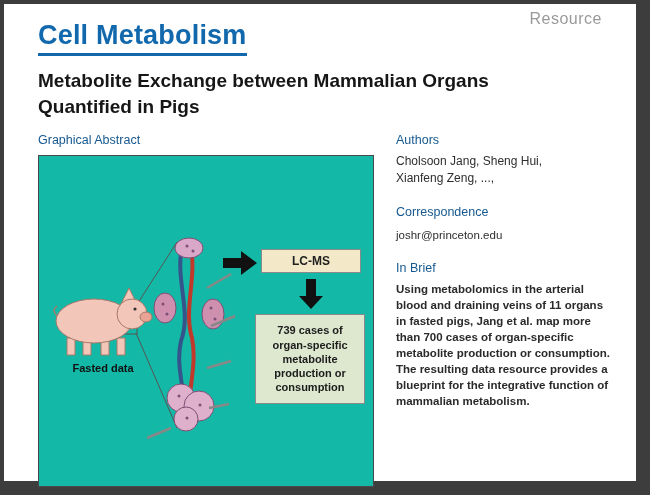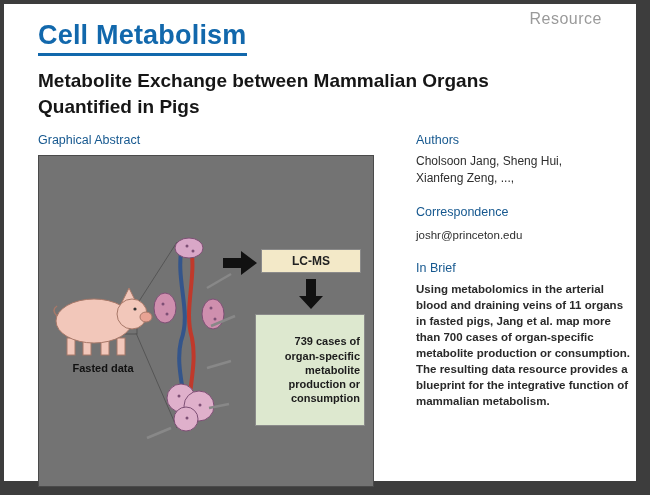--- a/index.html
+++ b/index.html
@@ -5,31 +5,31 @@
   html,body{margin:0;padding:0;background:#222;}
   *{box-sizing:border-box;font-family:"Liberation Sans", sans-serif;}
   .frame{position:relative;width:650px;height:495px;background:#3d3d3d;overflow:hidden;}
   .page{position:absolute;left:4px;top:4px;width:632px;height:477px;background:#ffffff;}
 
   .resource{position:absolute;top:6px;right:34px;font-size:16px;color:#9a9a9a;letter-spacing:.5px;}
   .journal{display:inline-block;margin:16px 0 0 34px;font-size:27px;font-weight:bold;color:#1268ac;
            border-bottom:3px solid #1268ac;padding-bottom:2px;letter-spacing:.2px;}
   .title{margin:12px 0 0 34px;width:530px;font-size:19px;font-weight:bold;color:#161616;line-height:1.35;}
 
-  .columns{display:flex;margin:14px 0 0 34px;gap:20px;}
+  .columns{display:flex;margin:14px 0 0 34px;}
   .left-col{width:342px;}
   .right-col{width:220px;margin-left:16px;}
 
   .section-heading{font-size:12.5px;color:#16588f;margin:0 0 6px 0;}
-  .abstract-box{position:relative;width:336px;height:332px;border:1.5px solid #4a4a4a;background:#737373;margin-top:8px;}
+  .abstract-box{position:relative;width:336px;height:332px;border:1.5px solid #4a4a4a;background:#14b8a6;margin-top:8px;}
 
   .lcms-box{position:absolute;left:222px;top:93px;width:100px;height:24px;background:#f3e9c8;border:1px solid #8a8a8a;
             display:flex;align-items:center;justify-content:center;font-size:12px;font-weight:bold;color:#222;}
   .result-box{position:absolute;left:216px;top:158px;width:110px;background:#dde8cf;border:1px solid #8a8a8a;
-              padding:19px 4px;font-size:11px;font-weight:bold;color:#1c1c1c;text-align:right;line-height:1.3;}
+              padding:8px 4px;font-size:11px;font-weight:bold;color:#1c1c1c;text-align:center;line-height:1.3;}
   .pig-label{position:absolute;left:12px;top:206px;width:104px;text-align:center;font-size:11px;font-weight:bold;color:#111;}
 
   .authors-list{margin:2px 0 12px 0;font-size:12px;color:#2e2e2e;line-height:17px;}
   .authors-list span{display:block;}
   .mt{margin-top:18px;}
   .email{font-size:11.5px;color:#2e2e2e;text-decoration:none;}
   .brief{margin:2px 0 0 0;font-size:11.5px;font-weight:bold;color:#2a2a2a;line-height:16px;}
 </style>
 </head>
 <body>

